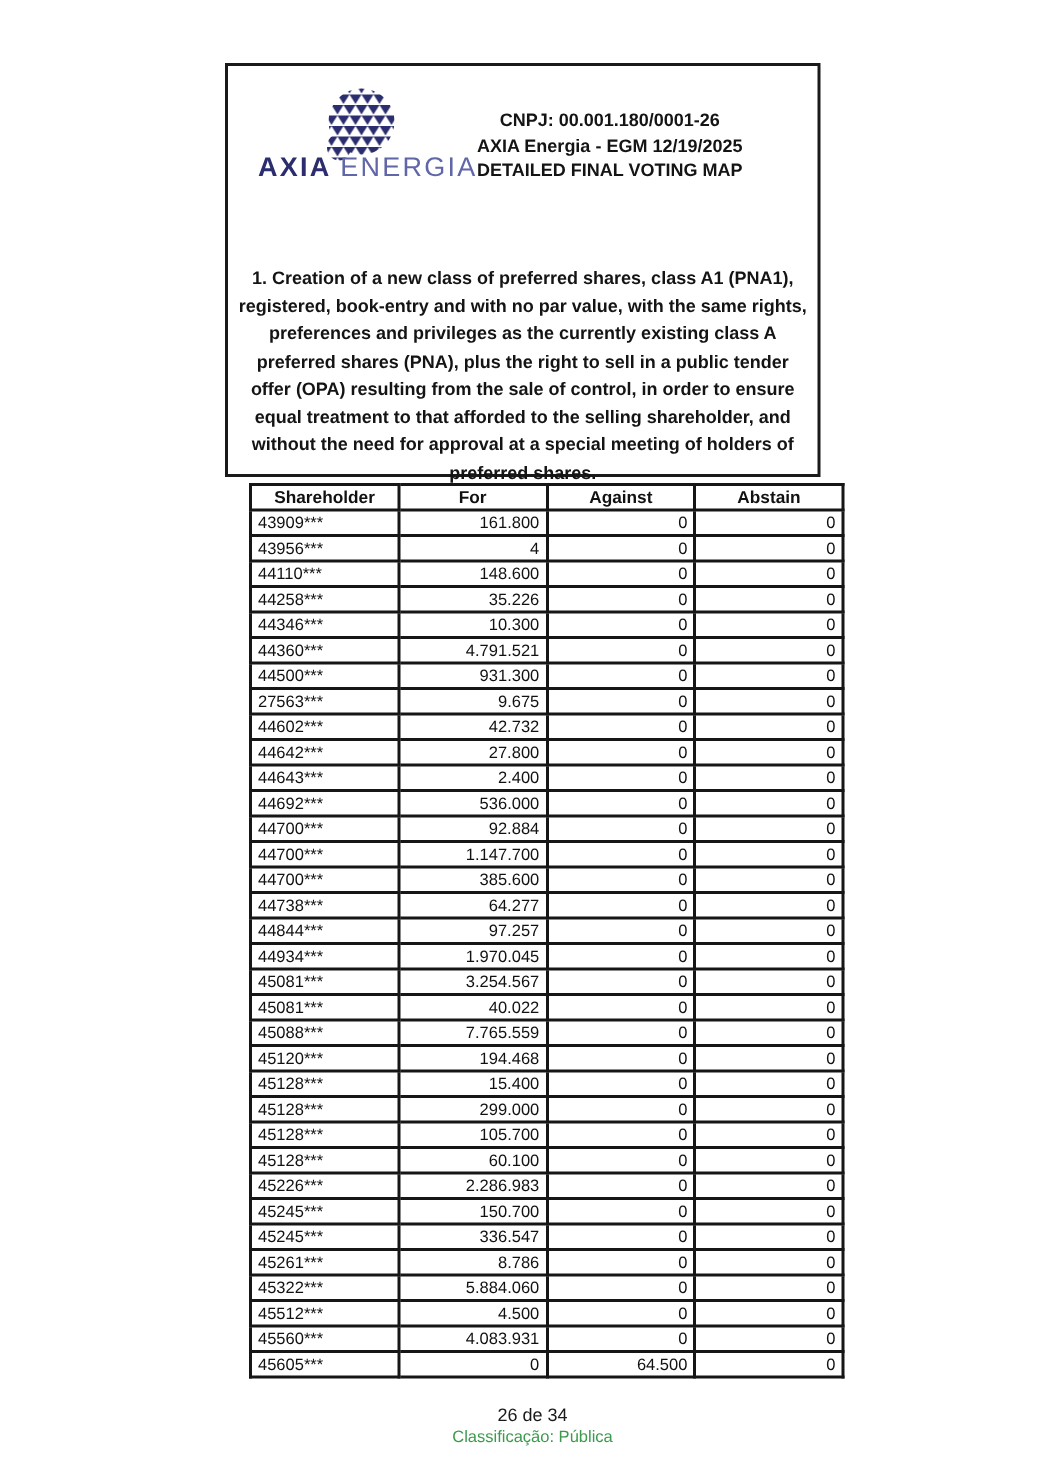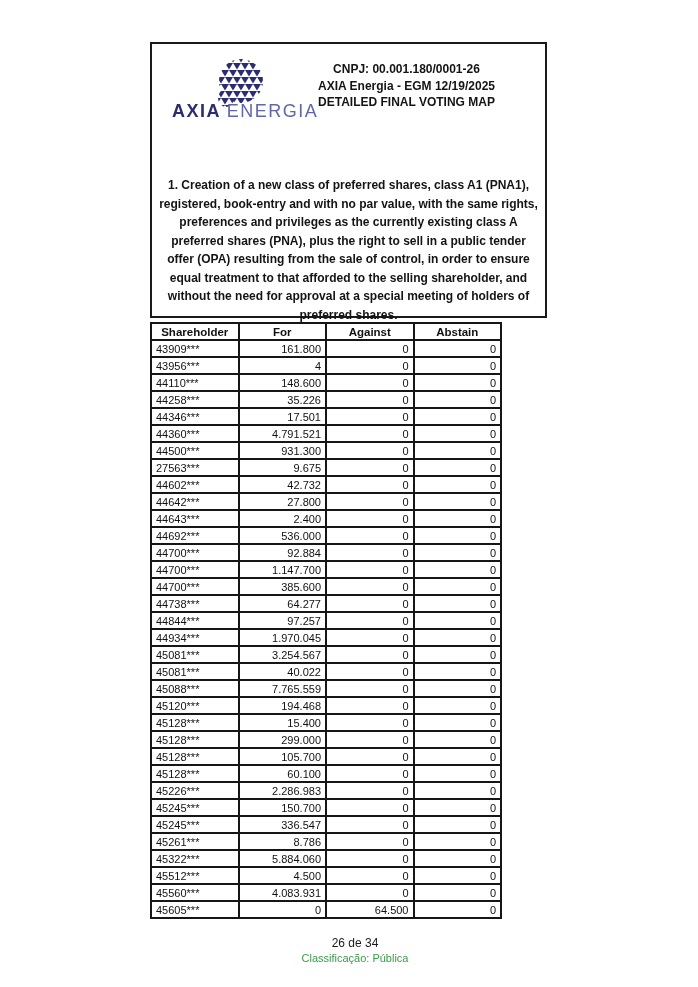--- a/index.html
+++ b/index.html
@@ -34,44 +34,44 @@
     font-weight: bold;
     letter-spacing: 1.5px;
     white-space: nowrap;
   }
   .logo-axia { color: #2b2d6e; }
   .logo-energia { color: #6066a8; font-weight: normal; }
   .header-text {
     position: absolute;
     left: 120px;
     right: 4px;
-    top: 17px;
+    top: 28px;
     text-align: center;
     font-weight: bold;
     font-size: 12px;
     line-height: 16.5px;
     color: #141414;
   }
   .proposal {
     position: absolute;
     left: 7px;
     right: 7px;
     top: 132px;
     text-align: center;
     font-weight: bold;
     font-size: 12px;
     line-height: 18.5px;
     color: #141414;
   }
   
   .votes {
     position: absolute;
-    left: 150px;
+    left: 166px;
     top: 322px;
-    width: 352px;
+    width: 397px;
     border-collapse: collapse;
     table-layout: fixed;
   }
   .votes th, .votes td {
     border: 2px solid #161616;
     height: 15px;
     padding: 0 4px;
     overflow: hidden;
     white-space: nowrap;
   }
@@ -171,21 +171,21 @@
           <td>0</td>
         </tr>
         <tr>
           <td>44258***</td>
           <td>35.226</td>
           <td>0</td>
           <td>0</td>
         </tr>
         <tr>
           <td>44346***</td>
-          <td>17.501</td>
+          <td>10.300</td>
           <td>0</td>
           <td>0</td>
         </tr>
         <tr>
           <td>44360***</td>
           <td>4.791.521</td>
           <td>0</td>
           <td>0</td>
         </tr>
         <tr>

